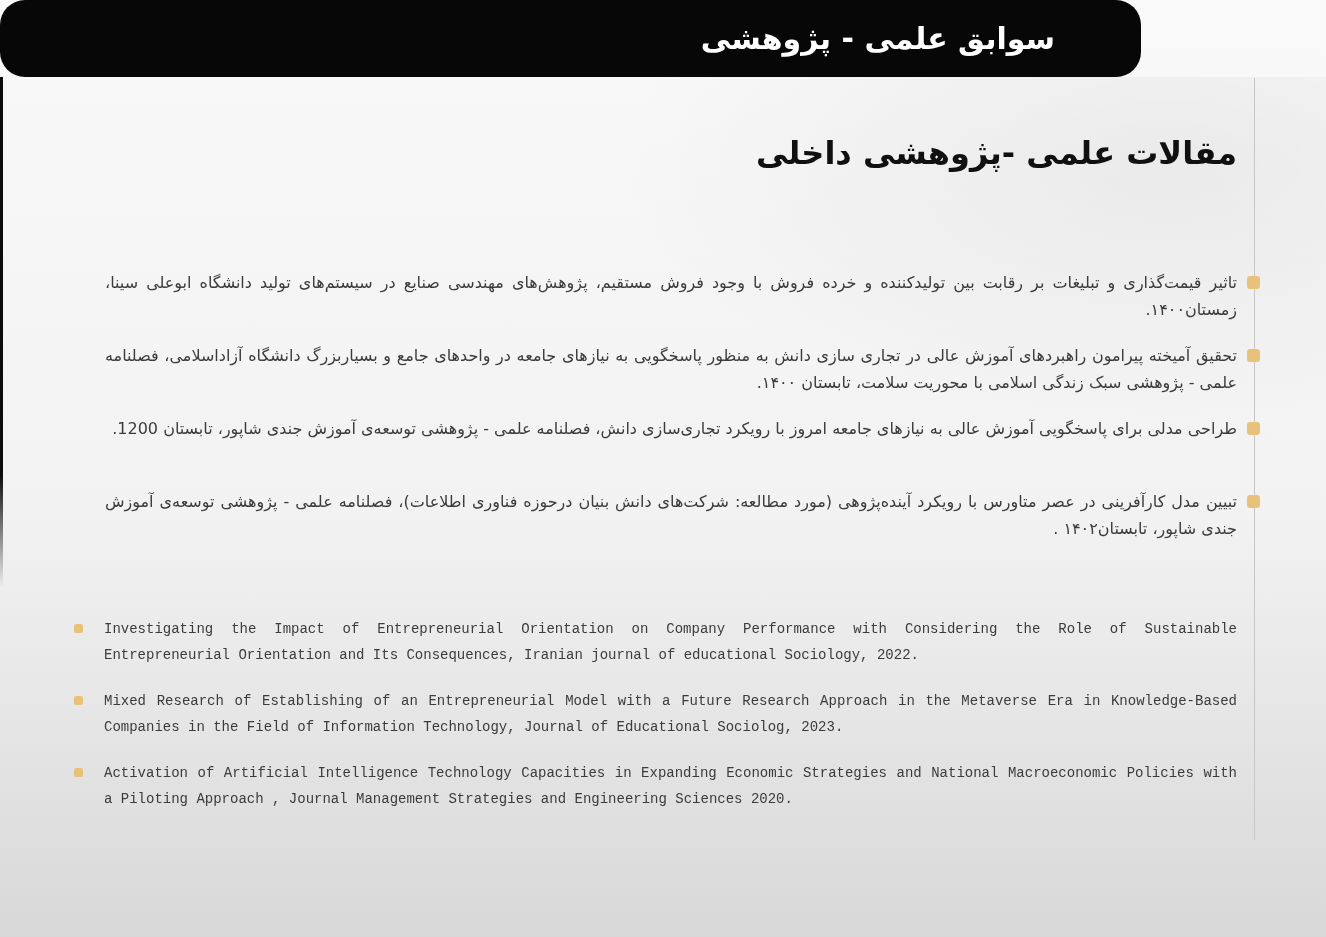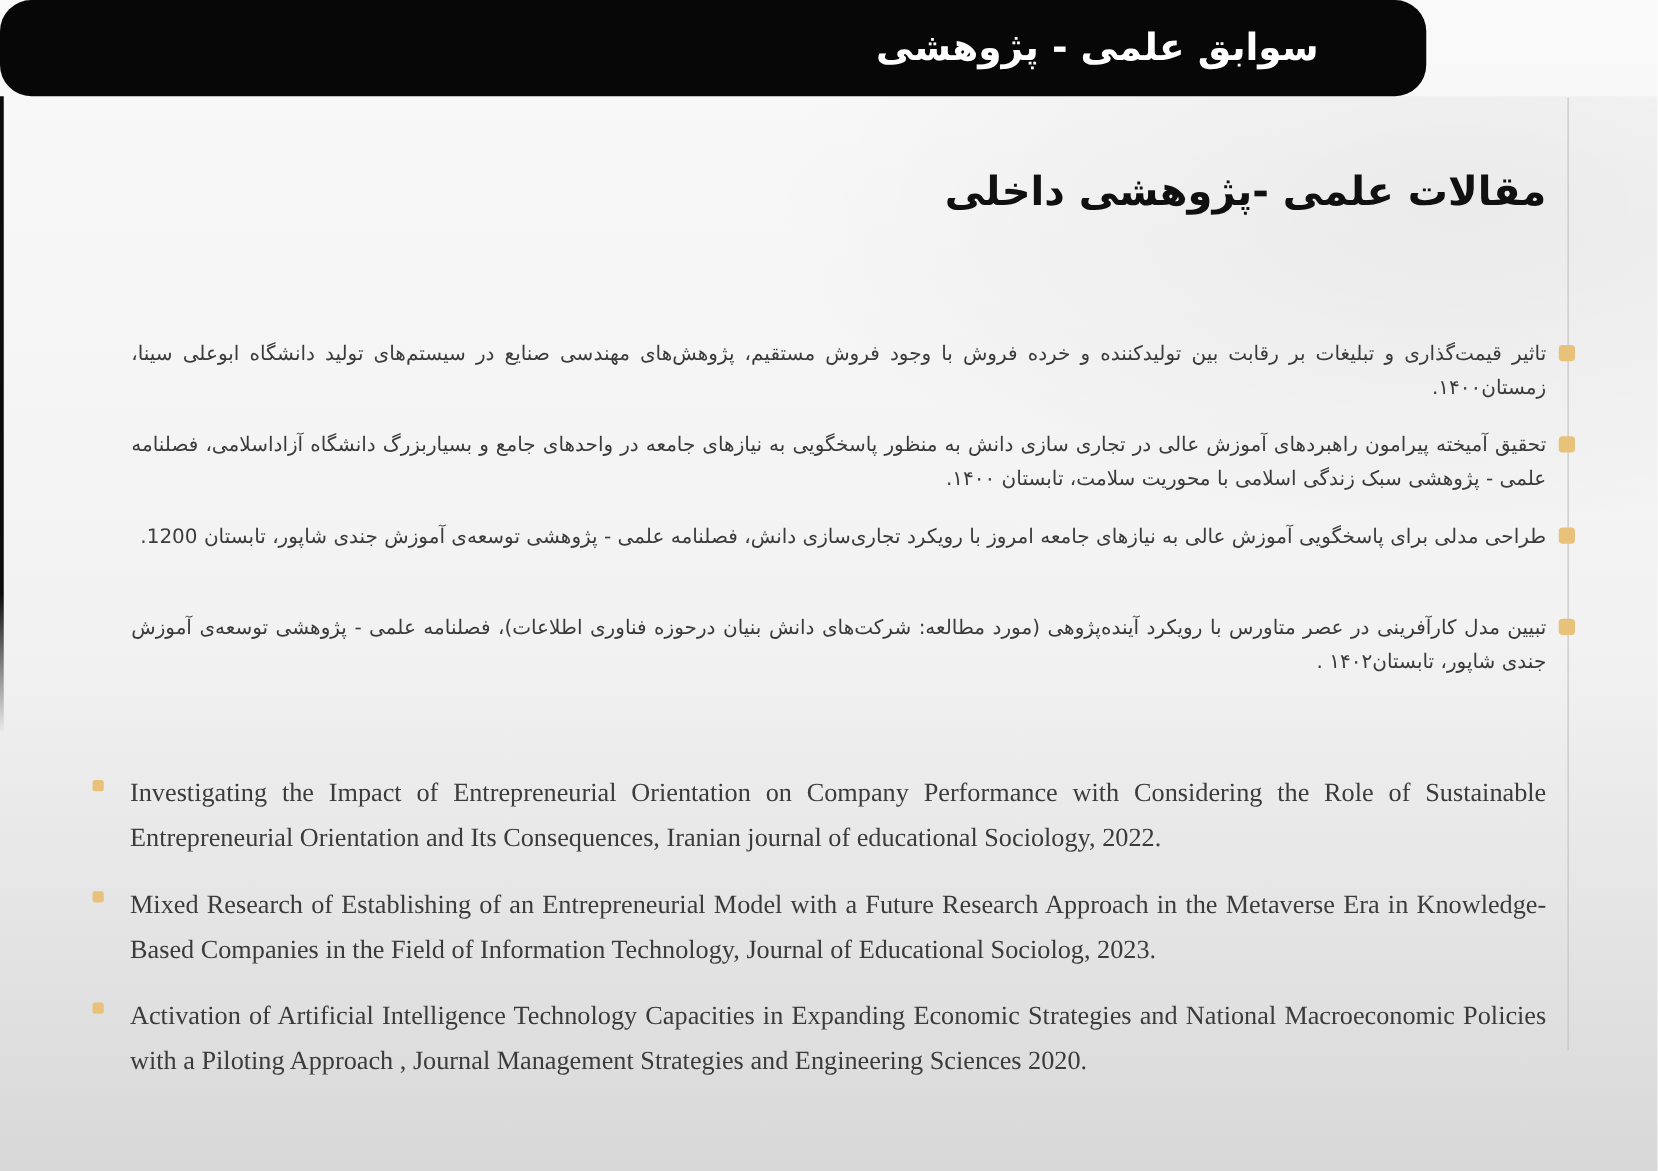--- a/index.html
+++ b/index.html
@@ -65,22 +65,22 @@
     position:absolute;right:-23px;top:7px;
     width:13px;height:13px;border-radius:3px;
     background:var(--bullet);
   }
   .en-list{
     position:absolute;top:616px;left:104px;width:1133px;
     direction:ltr;
   }
   .en-item{
     position:relative;
-    font-family:Liberation Serif, serif;
-    font-size:21px;line-height:36px;color:var(--body-text);
+    font-family:Liberation Mono, monospace;
+    font-size:14px;line-height:26px;color:var(--body-text);
     text-align:justify;
     margin-bottom:17px;
     min-height:55px;
   }
   .en-item .sq{
     position:absolute;left:-30px;top:8px;
     width:9px;height:9px;border-radius:2px;
     background:var(--bullet);
   }
 </style>

